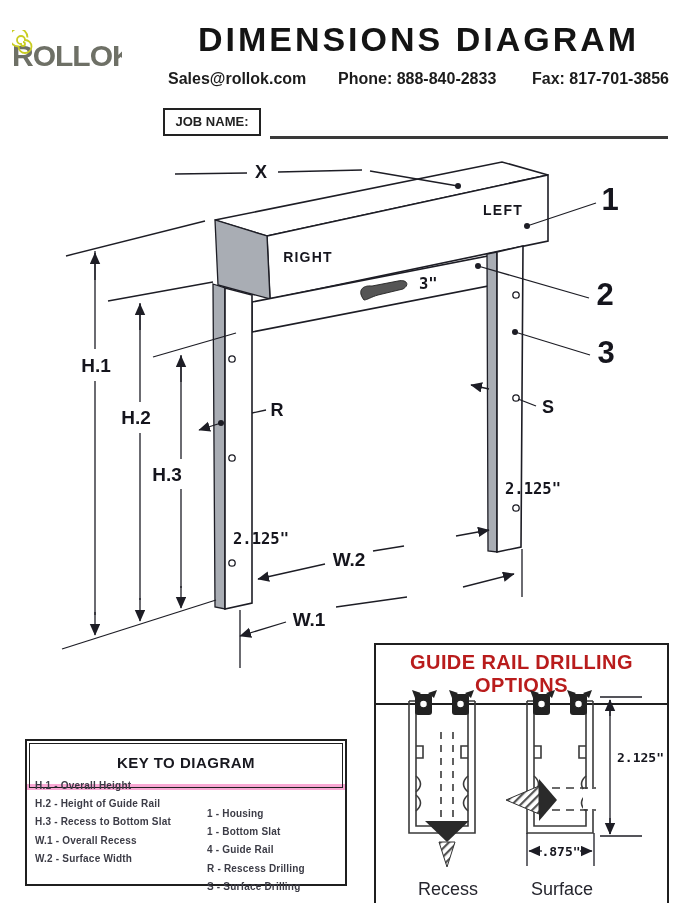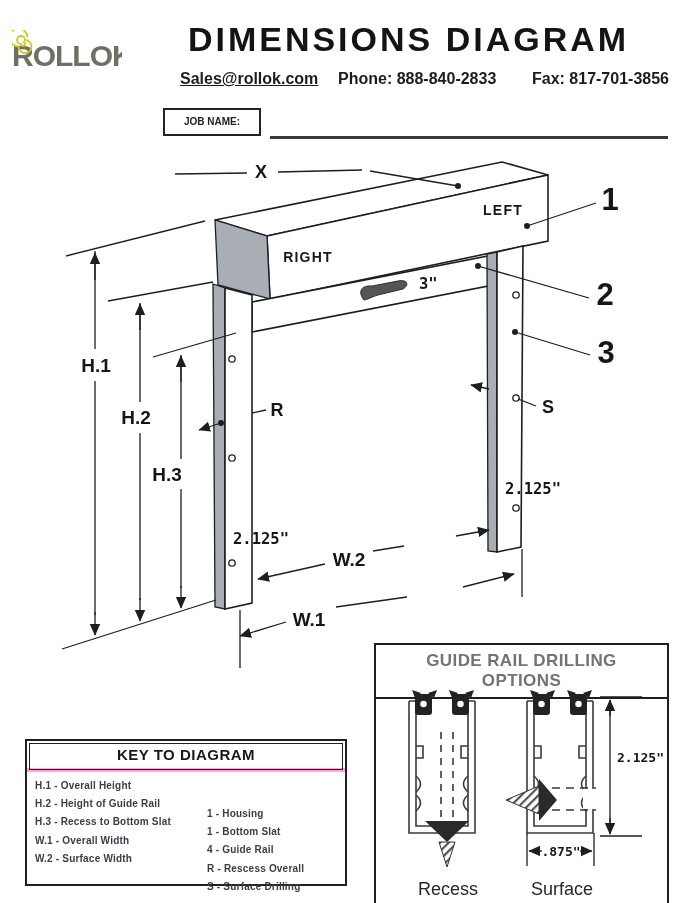--- a/index.html
+++ b/index.html
@@ -1,38 +1,38 @@
 <!DOCTYPE html>
 <html><head>
 <meta charset="utf-8">
 <style>
   html,body{margin:0;padding:0;background:#f2f2f2;}
   #page{position:relative;width:697px;height:903px;background:#fff;overflow:hidden;
         font-family:"Liberation Sans",sans-serif;color:#1d1d25;}
   .abs{position:absolute;}
   
-  #title{left:136px;top:20px;width:545px;text-align:center;font-size:34px;font-weight:800;
+  #title{left:146px;top:20px;width:545px;text-align:center;font-size:34px;font-weight:800;
          letter-spacing:3px;color:#141414;white-space:nowrap;}
   #contact{left:0;top:70px;width:697px;height:22px;font-size:16px;font-weight:bold;color:#1c1c1c;}
   #contact span{position:absolute;top:0;white-space:nowrap;}
-  #email{left:180px;text-decoration:underline;} #phone{left:338px;} #fax{left:532px;}
+  #email{left:168px;} #phone{left:338px;} #fax{left:532px;}
   
   #jobbox{left:163px;top:108px;width:94px;height:24px;border:2px solid #222;
-          font-size:10px;font-weight:bold;text-align:center;line-height:24px;color:#222;}
+          font-size:13px;font-weight:bold;text-align:center;line-height:24px;color:#222;}
   #jobline{left:270px;top:111px;width:398px;height:25px;border-bottom:3px solid #3a3a3a;}
   
   #keybox{left:25px;top:739px;width:318px;height:143px;border:2px solid #1f1f1f;}
-  #keyhead{border-bottom:4px solid #f9a8d4;outline:1px solid #1f1f1f;outline-offset:-3px;
-           font-size:15px;font-weight:800;text-align:center;padding:5px 0;color:#18181f;letter-spacing:.5px;}
+  #keyhead{border-bottom:6px solid #f9a8d4;outline:1px solid #1f1f1f;outline-offset:-3px;
+           font-size:15px;font-weight:800;text-align:center;padding:13px 0;color:#18181f;letter-spacing:.5px;}
   .keycol{position:absolute;top:36px;font-size:10px;font-weight:bold;color:#3c3c46;line-height:18.2px;white-space:nowrap;letter-spacing:.2px;}
   #keyL{left:8px;} #keyR{left:180px;margin-top:28px;}
   
   #drillbox{left:374px;top:643px;width:291px;height:258px;border:2px solid #1f1f1f;}
-  #drillhead{border-bottom:2px solid #1f1f1f;font-size:17px;font-weight:800;text-align:center;
-             padding:6px 16px;color:#737373;letter-spacing:.4px;}
+  #drillhead{border-bottom:2px solid #1f1f1f;font-size:20px;font-weight:800;text-align:center;
+             padding:6px 16px;color:#b91c1c;letter-spacing:.4px;}
   
   svg{position:absolute;left:0;top:0;pointer-events:none;}
   text{fill:#15151d;}
   .big{font:800 31px "Liberation Sans",sans-serif;}
   .dim{font:700 19px "Liberation Sans",sans-serif;}
   .sm{font:700 14px "Liberation Sans",sans-serif;letter-spacing:1.2px;}
   .xl{font:700 18px "Liberation Sans",sans-serif;}
   .rs{font:700 18px "Liberation Sans",sans-serif;}
   .mono{font:600 15.5px "DejaVu Sans Mono",monospace;}
   .pdim{font:600 13px "DejaVu Sans Mono",monospace;}
@@ -62,28 +62,28 @@
 
   <div class="abs" id="jobbox">JOB NAME:</div>
   <div class="abs" id="jobline"></div>
 
   <div class="abs" id="keybox">
     <div id="keyhead">KEY TO DIAGRAM</div>
     <div class="keycol" id="keyL">
       <div>H.1 - Overall Height</div>
       <div>H.2 - Height of Guide Rail</div>
       <div>H.3 - Recess to Bottom Slat</div>
-      <div>W.1 - Overall Width</div>
+      <div>W.1 - Overall Recess</div>
       <div>W.2 - Surface Width</div>
     </div>
     <div class="keycol" id="keyR">
       <div>1 - Housing</div>
       <div>1 - Bottom Slat</div>
       <div>4 - Guide Rail</div>
-      <div>R - Rescess Overall</div>
+      <div>R - Rescess Drilling</div>
       <div>S - Surface Drilling</div>
     </div>
   </div>
 
   <div class="abs" id="drillbox">
     <div id="drillhead">GUIDE RAIL DRILLING OPTIONS</div>
   </div>
 
   <svg width="697" height="903" viewBox="0 0 697 903">
     <defs>

